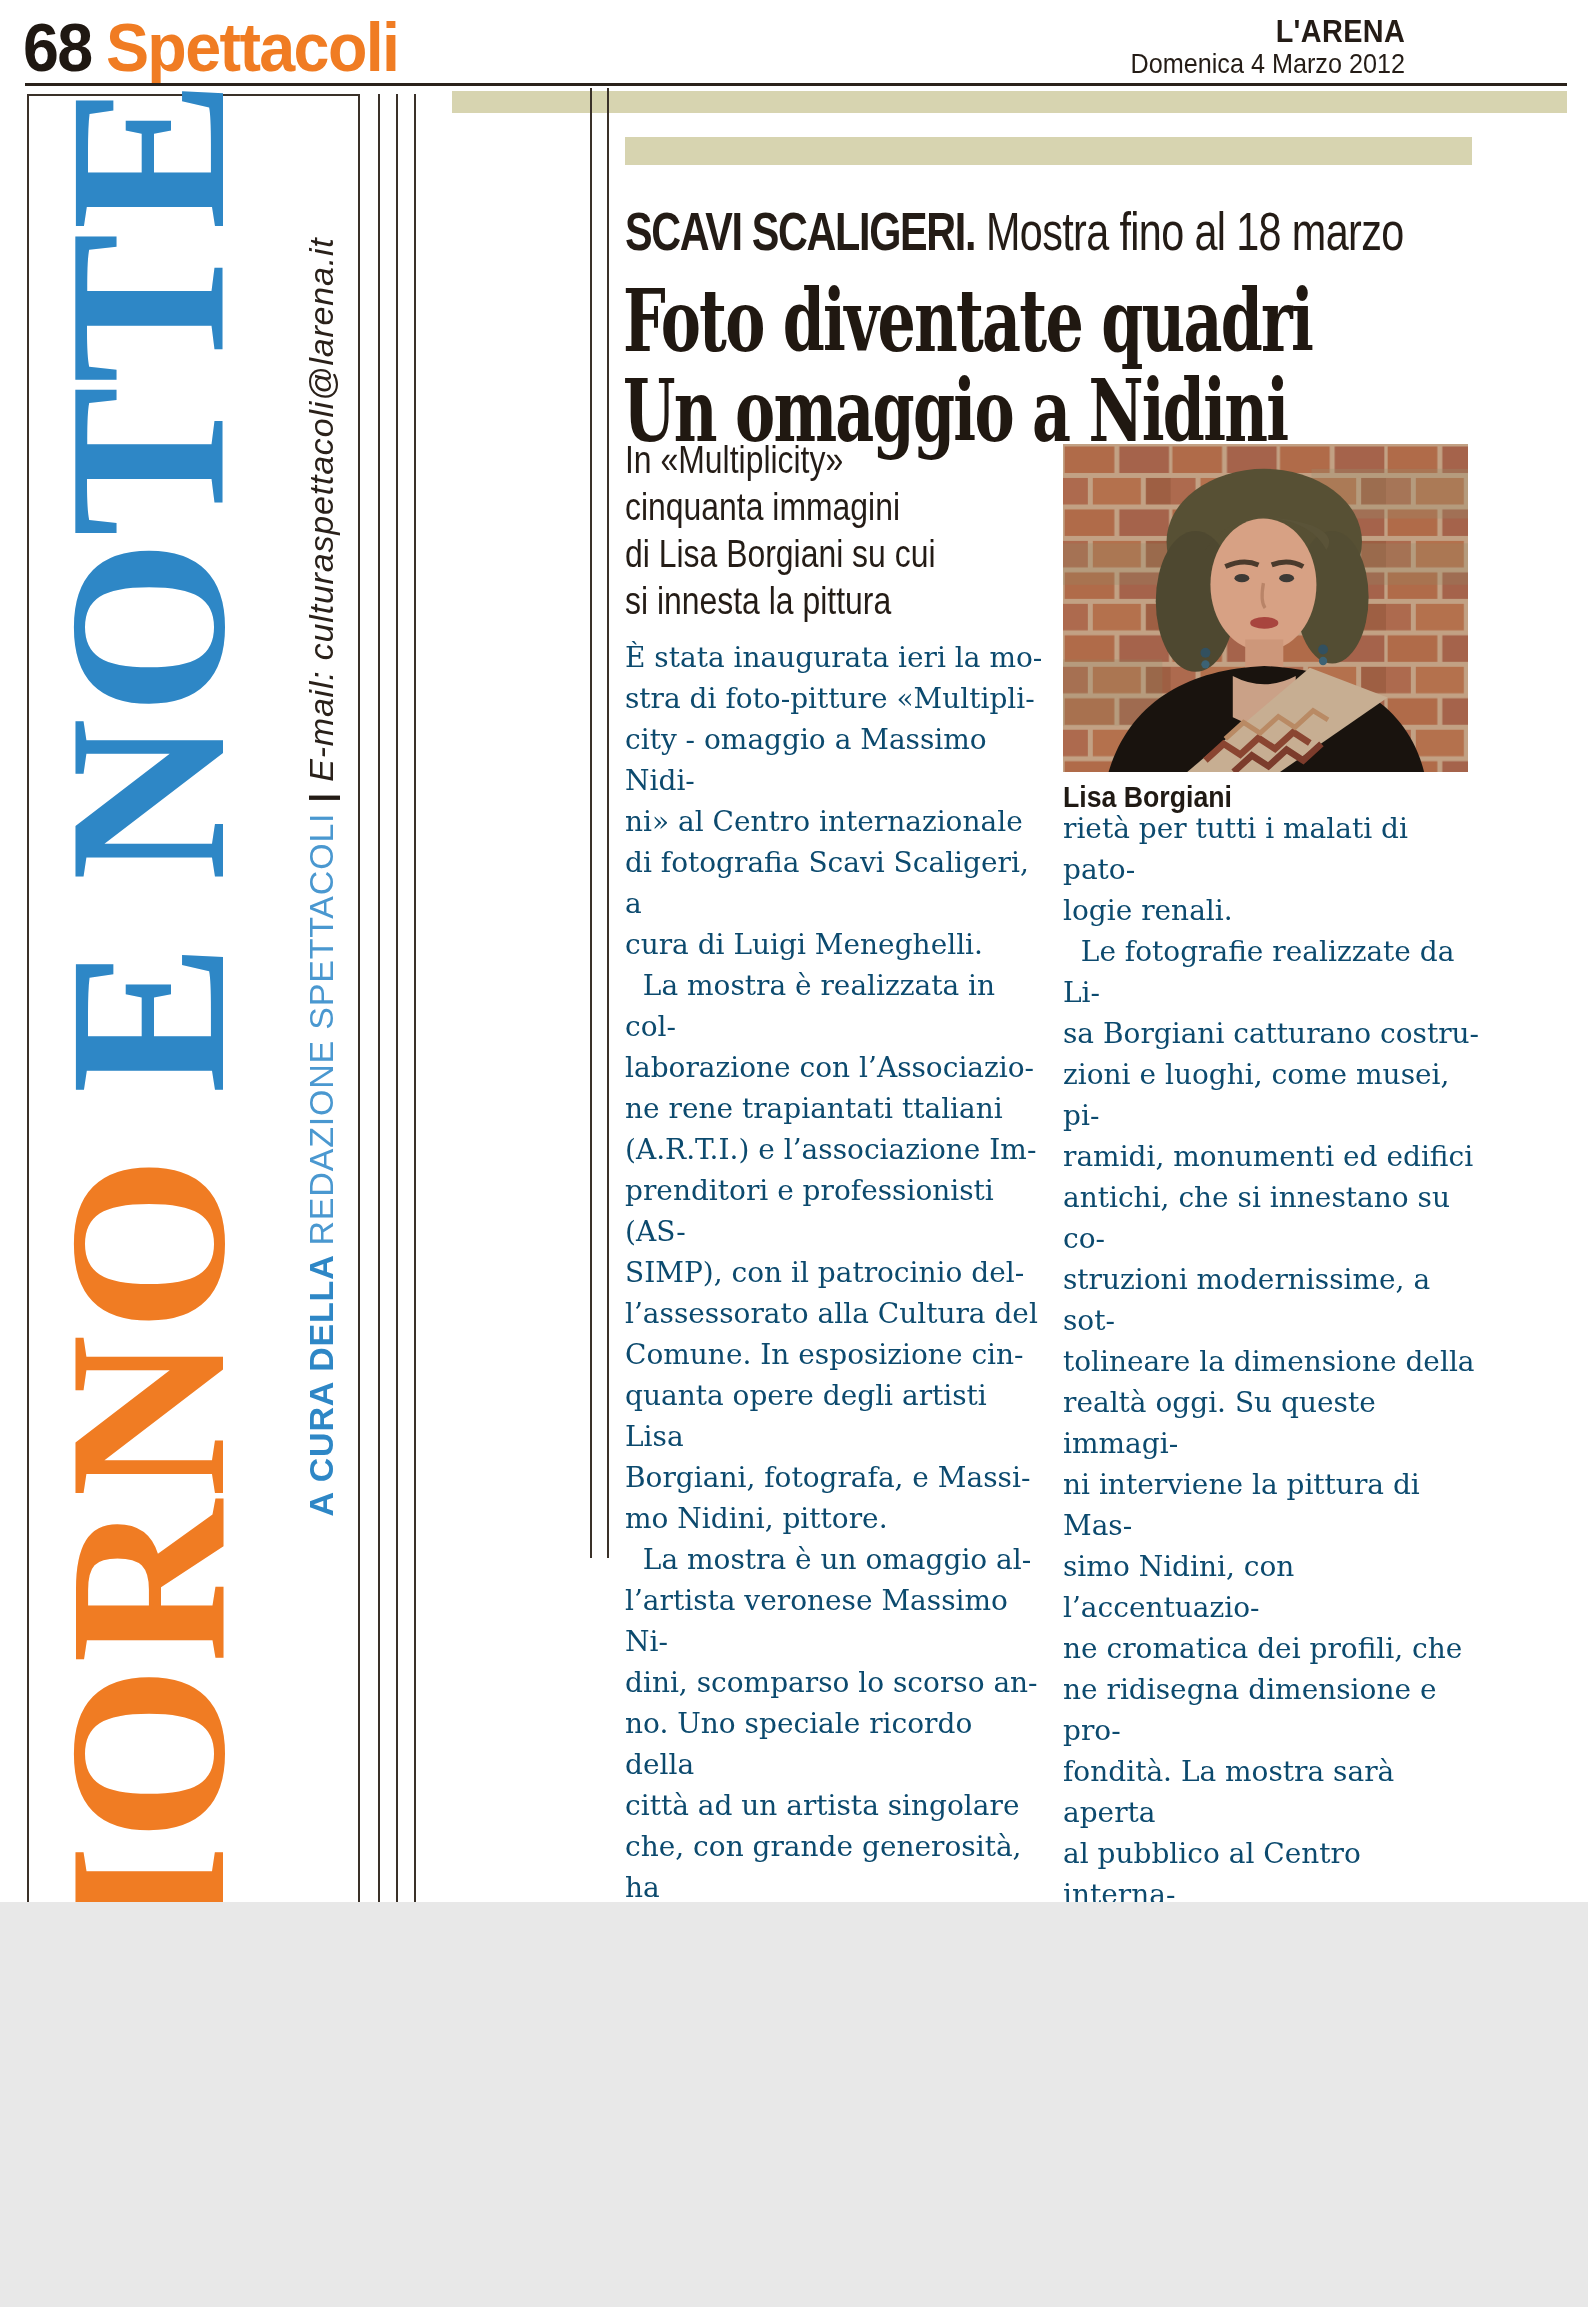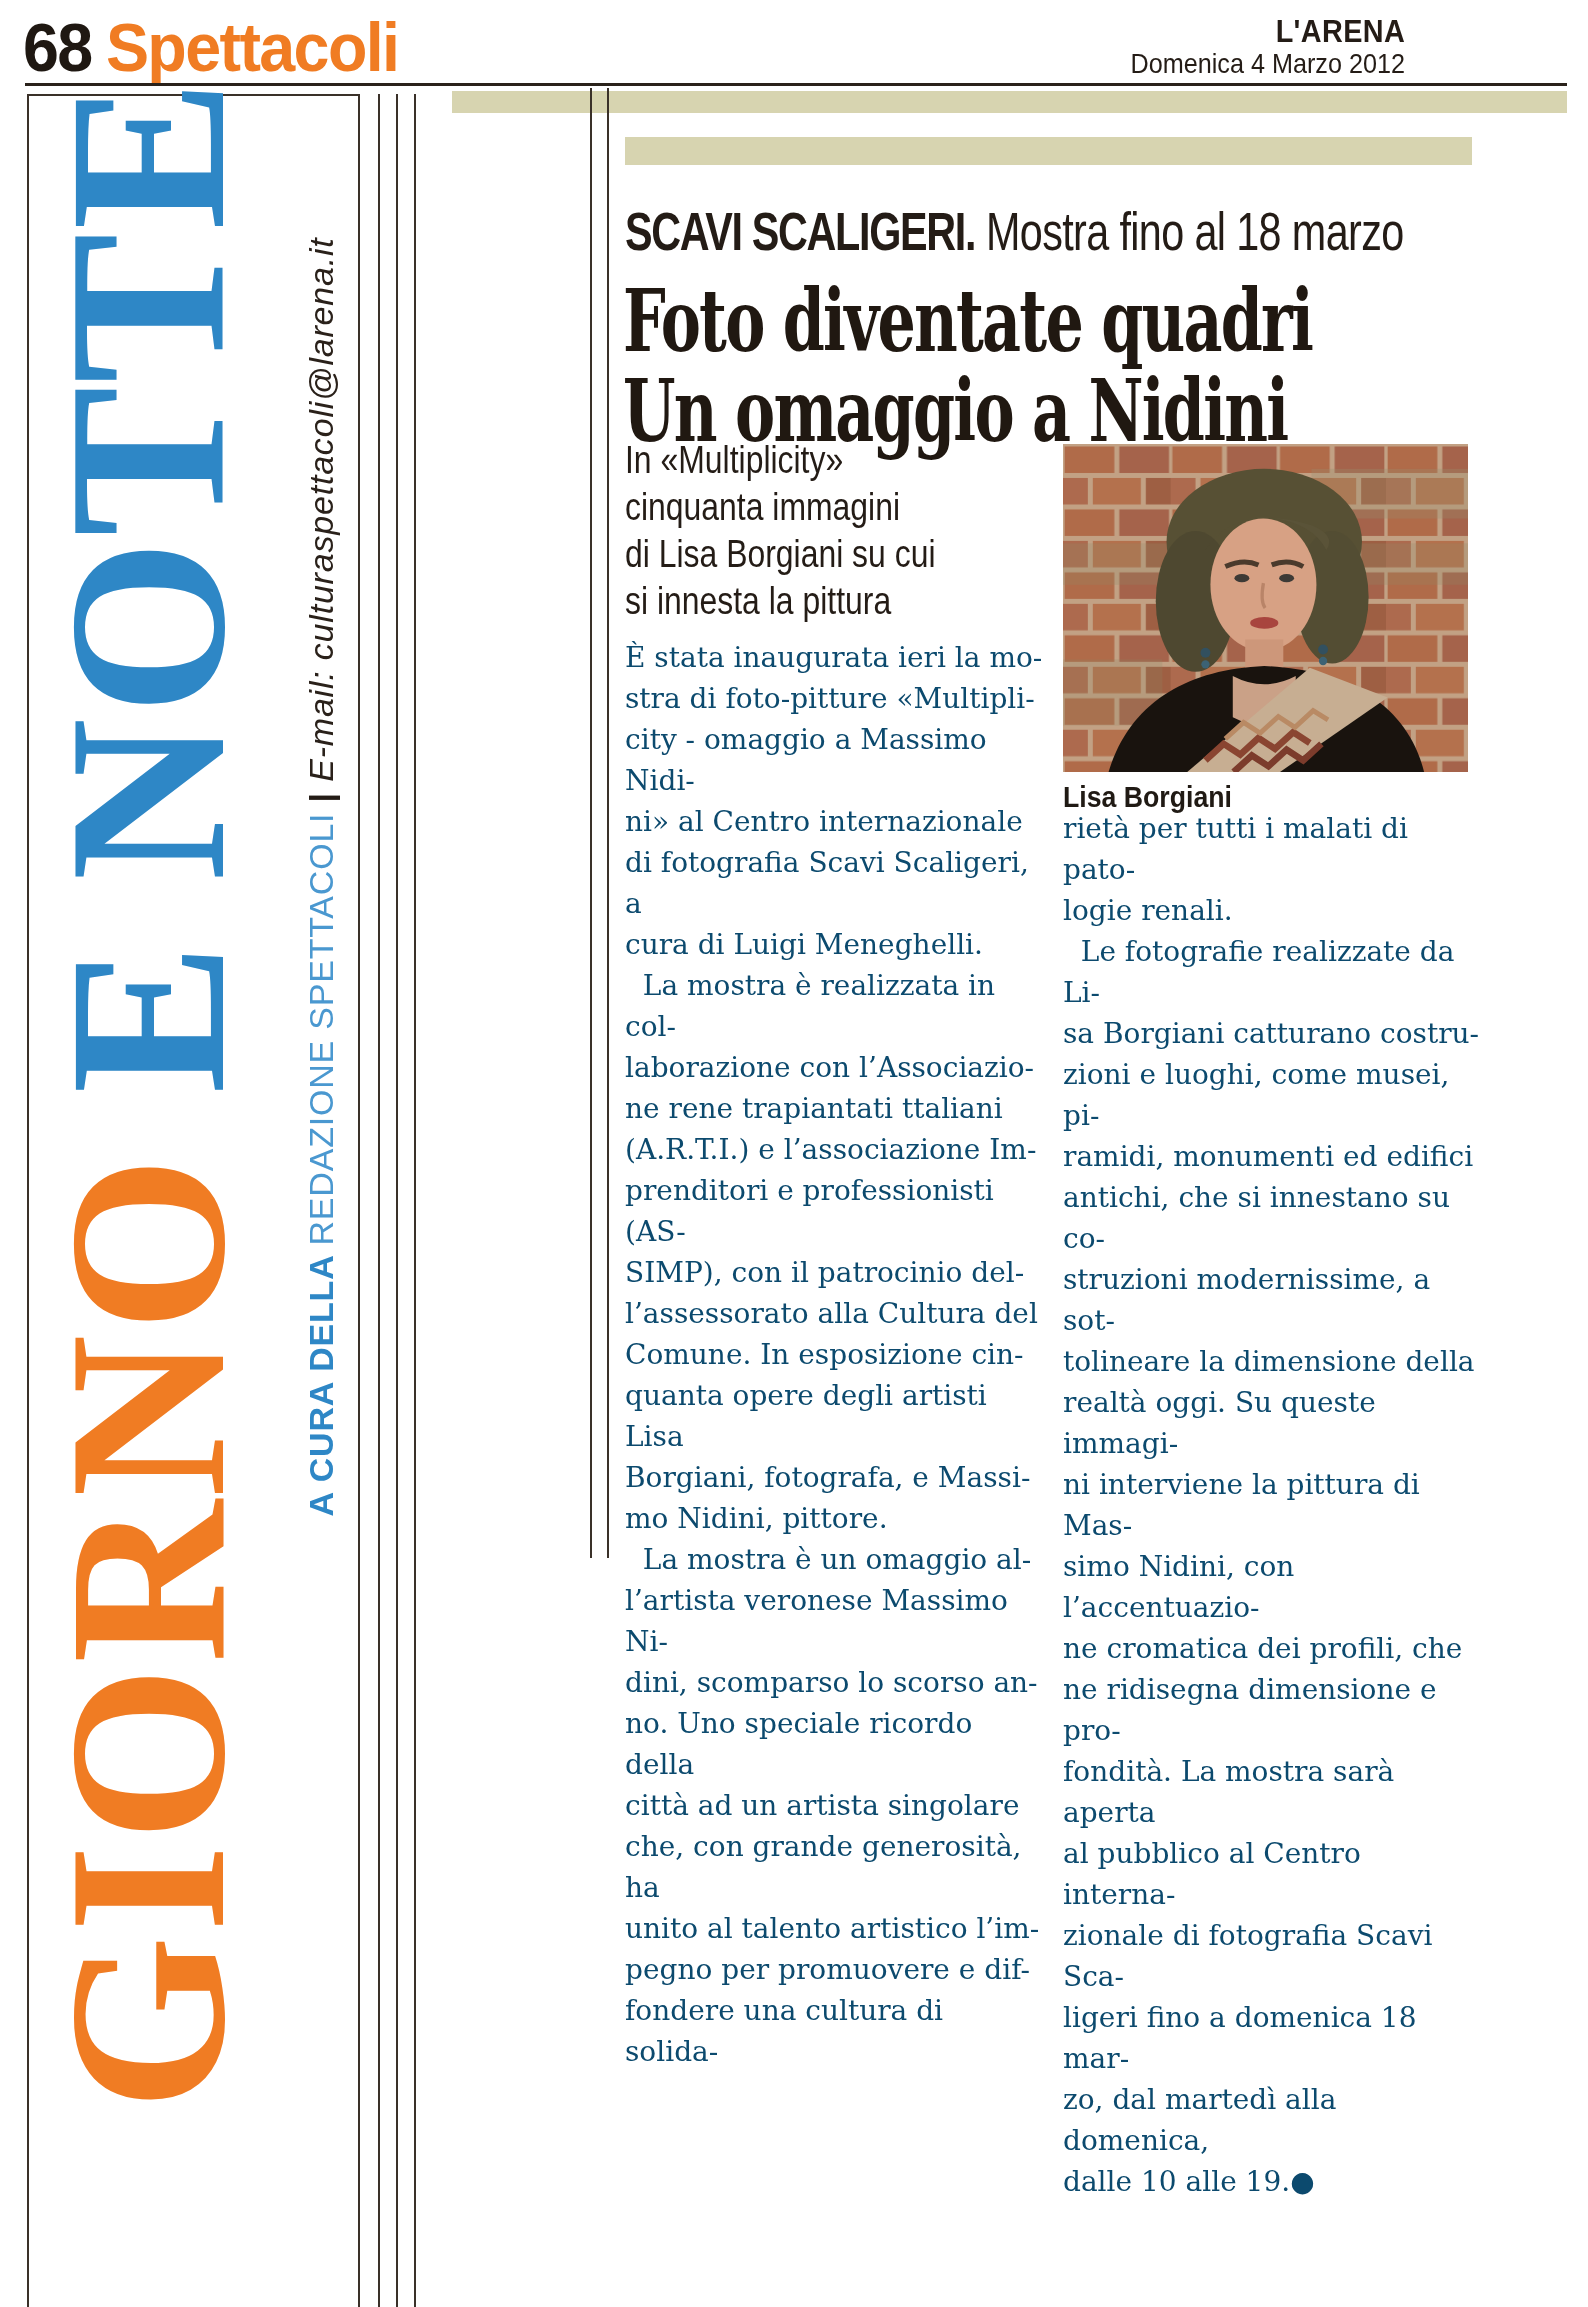--- a/index.html
+++ b/index.html
@@ -1,18 +1,18 @@
 <!DOCTYPE html>
 <html style="font-size:13.2px"><head>
 <meta charset="utf-8">
 <style>
   html,body{margin:0;padding:0;background:#e8e8e8;}
   .page{
     position:relative;
-    width:1589px;height:2307px;
+    width:1589px;height:1902px;
     background:#ffffff;
     font-family:"Liberation Sans", sans-serif;
     overflow:hidden;
   }
   
   .folio{
     position:absolute;left:23px;top:8.3px;
     font-size:68px;font-weight:800;letter-spacing:-1.7px;
     transform:scaleX(.95);transform-origin:left top;
     white-space:nowrap;

